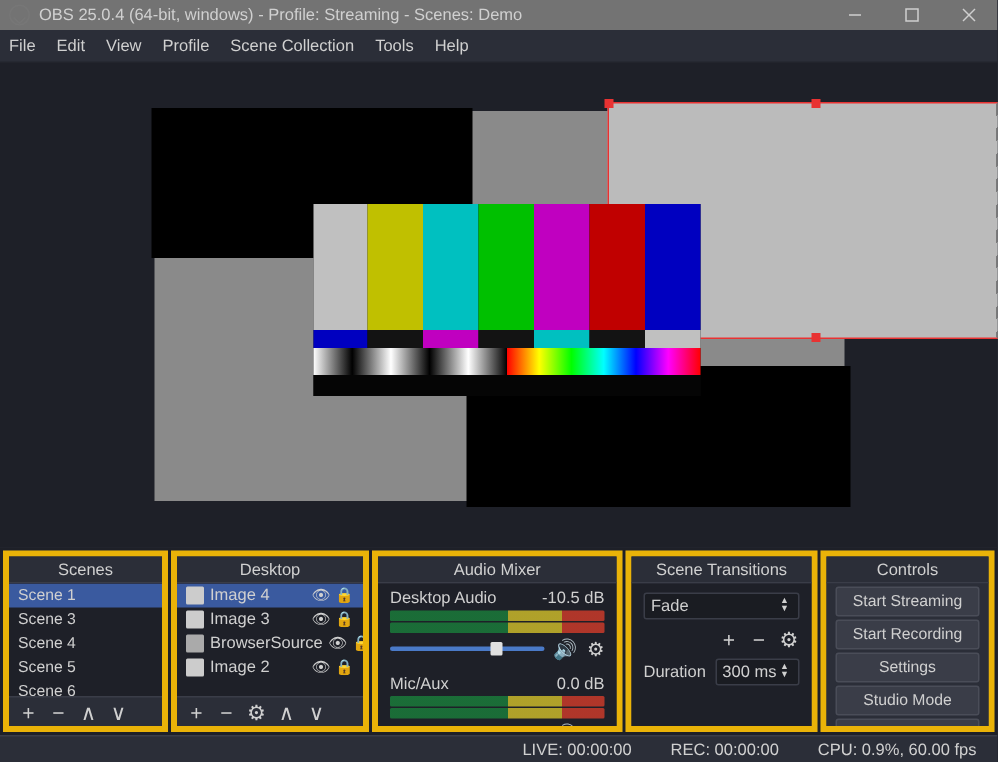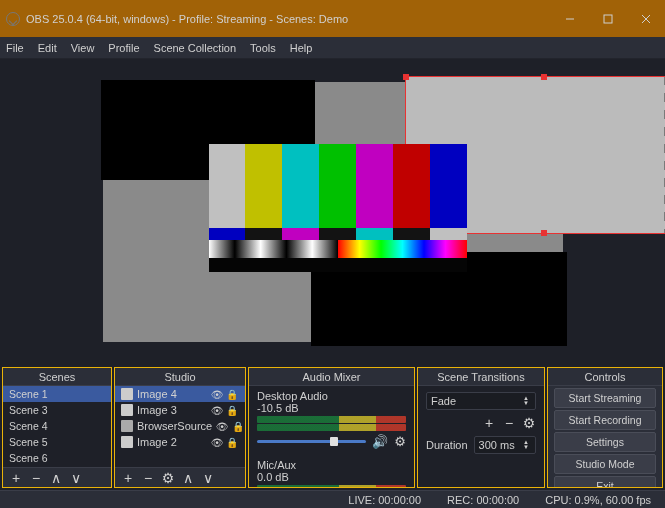--- a/index.html
+++ b/index.html
@@ -1,17 +1,17 @@
 <!DOCTYPE html>
 <html><head>
 <meta charset="utf-8">
 <style>
 * { margin:0; padding:0; box-sizing:border-box; font-family:"Segoe UI",Arial,sans-serif; font-size:11px; color:#d0d0d0; user-select:none; }
 body { background:#2b2e38; width:665px; height:508px; overflow:hidden; display:flex; flex-direction:column; }
-.titlebar { height:37px; background:#a16207; display:flex; align-items:center; padding-left:6px;justify-content:space-between; }
+.titlebar { height:20px; background:#737373; display:flex; align-items:center; padding-left:6px;justify-content:space-between; }
 .titlebar .logo { width:14px; height:14px; border-radius:50%; border:1.5px solid #777; margin-right:6px; position:relative; }
 .titlebar .logo:after { content:""; position:absolute; width:5px; height:5px; border:1.5px solid #777; border-top:none; border-left:none; transform:rotate(45deg); bottom:1px; right:3px; }
 .titlebar .title { font-size:11px; }
 .winbtns { margin-left:auto; display:flex; }
 .winbtn { width:38px; height:24px; display:flex; align-items:center; justify-content:center; }
 .winbtn svg { stroke:#cfcfcf; stroke-width:1; fill:none; }
 .menubar { height:22px; background:#2b2e38; display:flex; align-items:center; padding:0 6px; gap:14px; border-bottom:1px solid #22242c; }
 .menubar span { font-size:11px; }
 .preview { flex:1; background:#1e2028; display:flex; align-items:center; justify-content:center; position:relative; padding:8px 40px; }
 .canvas { position:relative; width:460px; height:260px; background:#8a8a8a; }
@@ -24,32 +24,32 @@
 .colorbars { position:absolute; left:106px; top:62px; width:258px; height:128px; background:#0a0a0a; }
 .cbrow { display:flex; }
 .cbrow.top { height:84px; }
 .cbrow.top div { flex:1; }
 .cbrow.mid { height:12px; }
 .cbrow.mid div { flex:1; }
 .cbrow.bot { height:18px; display:flex; }
 .grad { width:50%; background:linear-gradient(90deg,#fff,#000,#fff,#000,#fff,#000); }
 .hue { width:50%; background:linear-gradient(90deg,#f00,#ff0,#0f0,#0ff,#00f,#f0f,#f00); }
 .panels { height:125px; display:flex; gap:2px; padding:2px; background:#1e2028; }
-.panel { background:#2b2e38; display:flex; flex-direction:column; border:1px solid #eab308; }
+.panel { background:#2b2e38; display:flex; flex-direction:column; border:4px solid #eab308; }
 .panel .hdr { height:18px; background:#2b2e38; text-align:center; line-height:18px; font-size:11px; border-bottom:1px solid #3a3d48; }
 .panel .body { flex:1; background:#1e2028; overflow:hidden; }
 .panel .ftr { height:20px; background:#2b2e38; display:flex; align-items:center; gap:6px; padding:0 6px; border-top:1px solid #3a3d48; }
 .list-item { padding:2px 6px; font-size:10.5px; display:flex; align-items:center; gap:4px; cursor:default; }
 .list-item.sel-row { background:#3a5a9f; }
 .srcicon { width:12px; height:12px; background:#ccc; border-radius:1px; position:relative; flex-shrink:0; }
 .srcicon.browser { background:#aaa; }
 .eye, .lock { width:12px; height:12px; display:inline-flex; align-items:center; justify-content:center; font-size:10px; }
 .iconbtn { width:14px; height:14px; display:flex; align-items:center; justify-content:center; font-size:14px; line-height:1; cursor:pointer; }
 .mixer-ch { padding:4px 8px 6px; }
-.mixer-ch .lbl { display:flex; justify-content:space-between; font-size:10px; margin-bottom:2px;flex-direction:column; }
+.mixer-ch .lbl { display:flex; justify-content:space-between; font-size:10px; margin-bottom:2px; }
 .meter { height:7px; background:linear-gradient(90deg,#1a7a3a 0 55%,#c9b82a 55% 80%,#c93a2a 80% 100%); border-radius:1px; opacity:.85; margin-bottom:1px; }
 .slider-row { display:flex; align-items:center; gap:6px; margin-top:3px; }
 .slider { flex:1; height:3px; background:#4a7ac8; position:relative; border-radius:2px; }
 .slider .thumb { position:absolute; right:28px; top:-3px; width:8px; height:9px; background:#e0e0e0; border-radius:1px; }
 .trans-body { padding:6px 8px; }
 .combo { background:#1a1c22; border:1px solid #3a3d48; padding:2px 4px; display:flex; align-items:center; justify-content:space-between; height:18px; border-radius:2px; }
 .spin { width:10px; display:flex; flex-direction:column; justify-content:center; }
 .spin span { font-size:6px; line-height:5px; text-align:center; }
 .trans-row { display:flex; align-items:center; gap:6px; margin-top:6px; }
 .ctrl-btn { background:#3a3d48; border:1px solid #4a4d58; text-align:center; padding:3px 4px; border-radius:2px; margin:2px 6px; cursor:pointer; font-size:10.5px; }
@@ -147,21 +147,21 @@
       </div>
     <div class="ftr">
       <div class="iconbtn">+</div>
       <div class="iconbtn">−</div>
       <div class="iconbtn">∧</div>
       <div class="iconbtn">∨</div>
     </div>
   </div>
 
   <div class="panel" style="width:132px">
-    <div class="hdr">Studio</div>
+    <div class="hdr">Desktop</div>
     <div class="body" id="sources-list">
         <div class="list-item sel-row">
           <span class="srcicon "></span>
           <span style="flex:1">Image 4</span>
           <span class="eye">👁</span>
           <span class="lock">🔒</span>
         </div>
         <div class="list-item">
           <span class="srcicon "></span>
           <span style="flex:1">Image 3</span>

